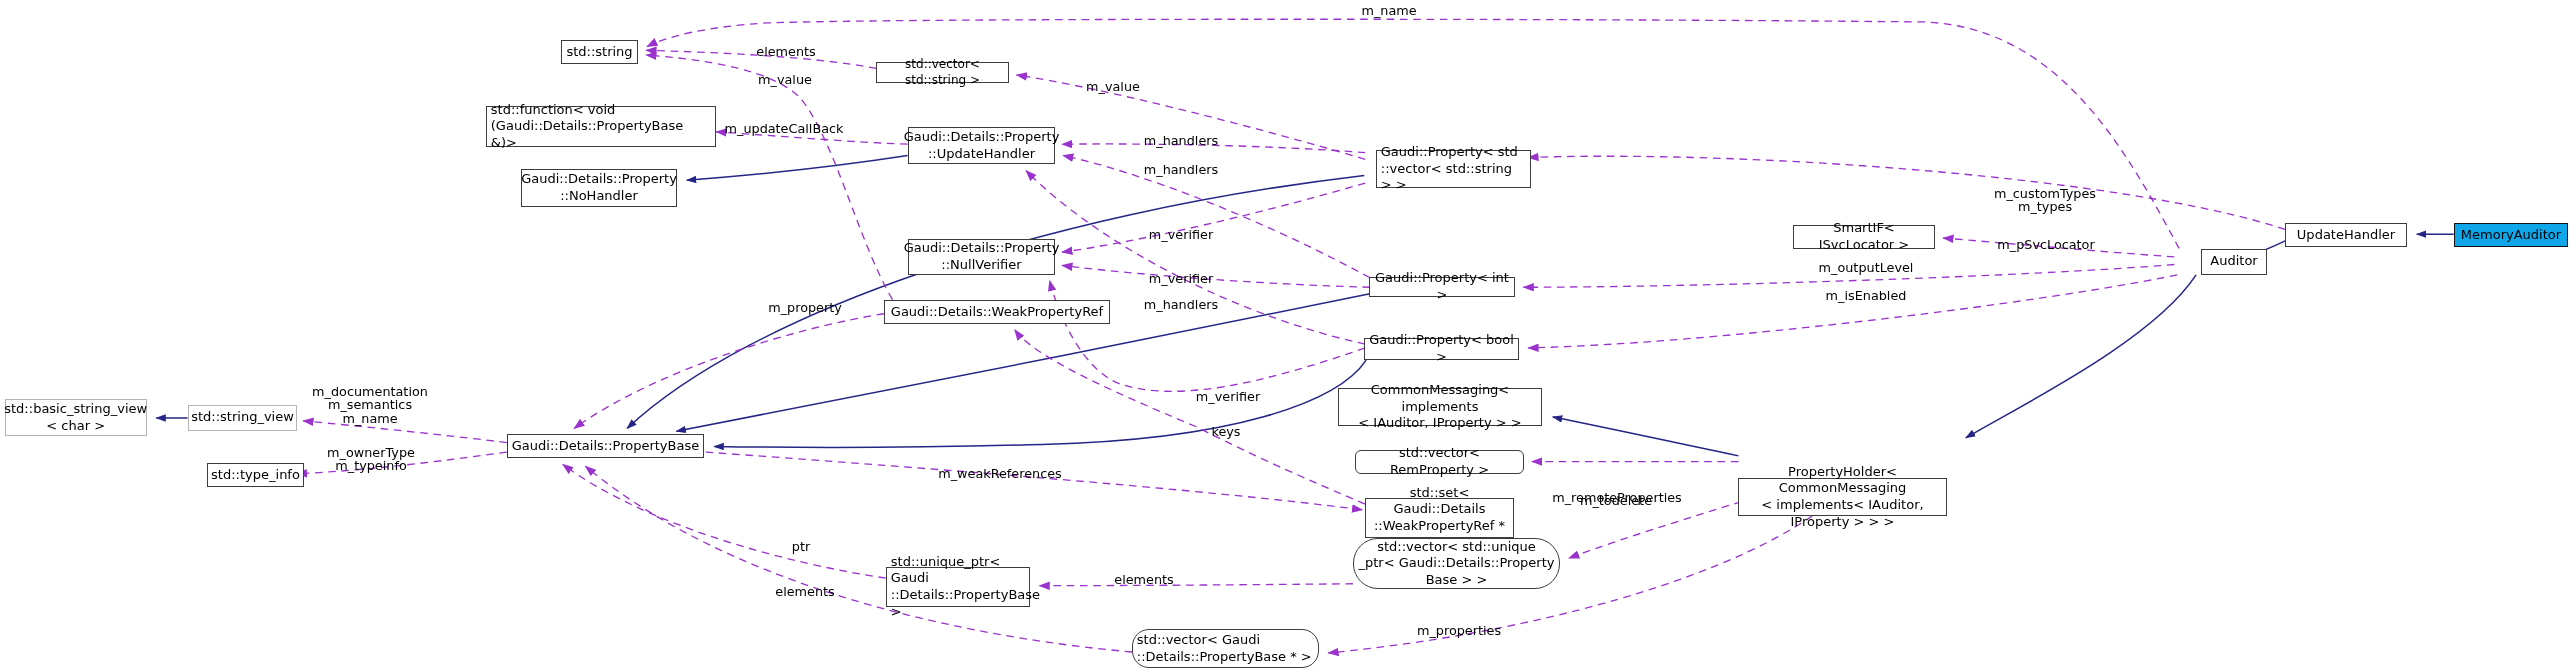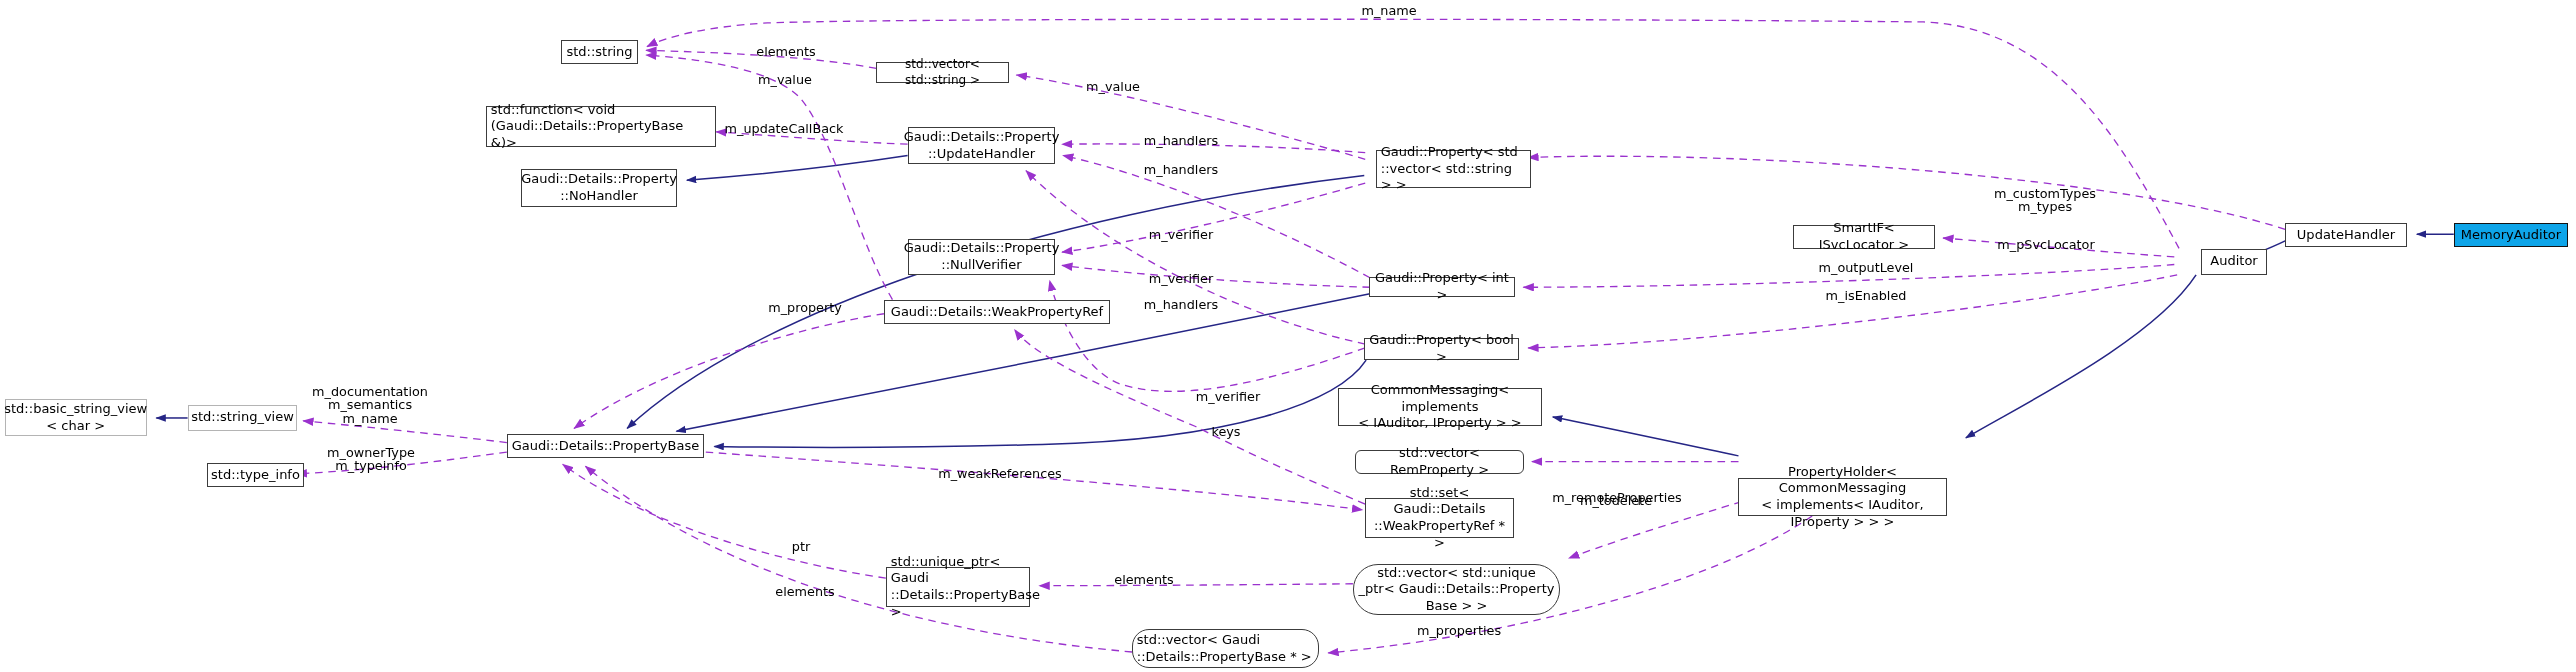--- a/index.html
+++ b/index.html
@@ -127,21 +127,21 @@
 &lt; implements&lt; IAuditor, IProperty &gt; &gt; &gt;</div>
   <div class="node external" style="left:4.7px;top:399px;width:142px;height:37px;">std::basic_string_view
 &lt; char &gt;</div>
   <div class="node external" style="left:188px;top:405px;width:109px;height:25.6px;">std::string_view</div>
   <div class="node" style="left:194px;top:463px;width:97px;height:24px;margin-left:13px;">std::type_info</div>
   <div class="node" style="left:507px;top:434px;width:197px;height:24px;">Gaudi::Details::PropertyBase</div>
   <div class="node" style="left:1365px;top:498px;width:149px;height:40px;">std::set&lt; Gaudi::Details
 ::WeakPropertyRef * &gt;</div>
   <div class="node" style="left:886px;top:567px;width:144px;height:40px;justify-content:flex-start;text-align:left;">std::unique_ptr&lt; Gaudi
 ::Details::PropertyBase &gt;</div>
-  <div class="node" style="left:1353px;top:564px;width:207px;height:51px;border-radius:25px;">std::vector&lt; std::unique
+  <div class="node" style="left:1353px;top:538px;width:207px;height:51px;border-radius:25px;">std::vector&lt; std::unique
 _ptr&lt; Gaudi::Details::Property
 Base &gt; &gt;</div>
   <div class="node" style="left:1132px;top:629px;width:187px;height:39px;justify-content:flex-start;text-align:left;border-radius:17px;">std::vector&lt; Gaudi
 ::Details::PropertyBase * &gt;</div>
 
   <div class="edge-label" style="left:1389px;top:11.4px;">m_name</div>
   <div class="edge-label" style="left:786px;top:52px;">elements</div>
   <div class="edge-label" style="left:785px;top:80px;">m_value</div>
   <div class="edge-label" style="left:1113px;top:87px;">m_value</div>
   <div class="edge-label" style="left:784px;top:129px;">m_updateCallBack</div>

